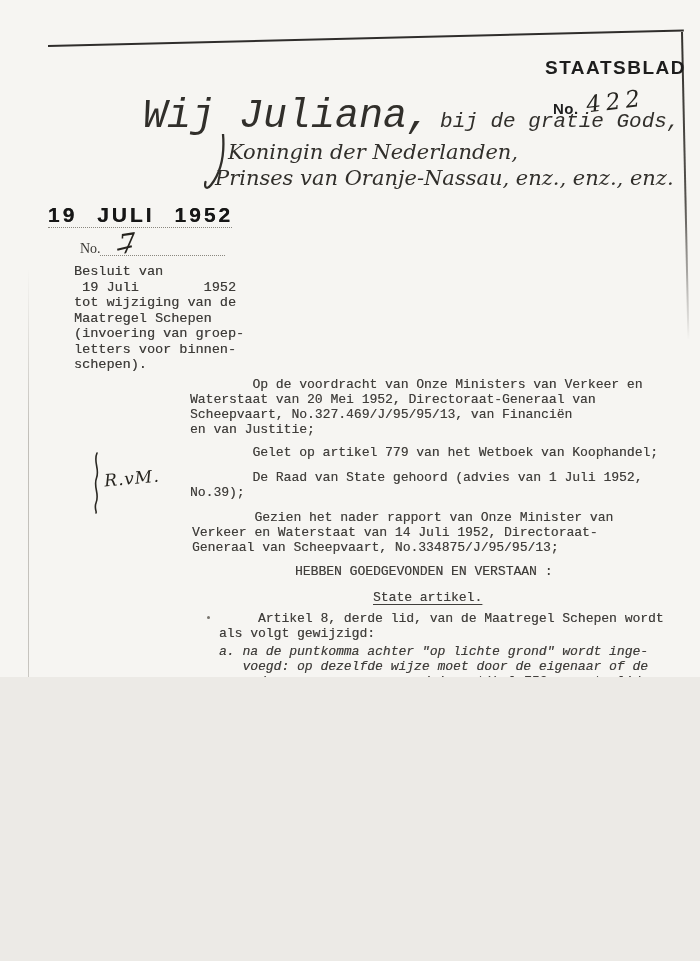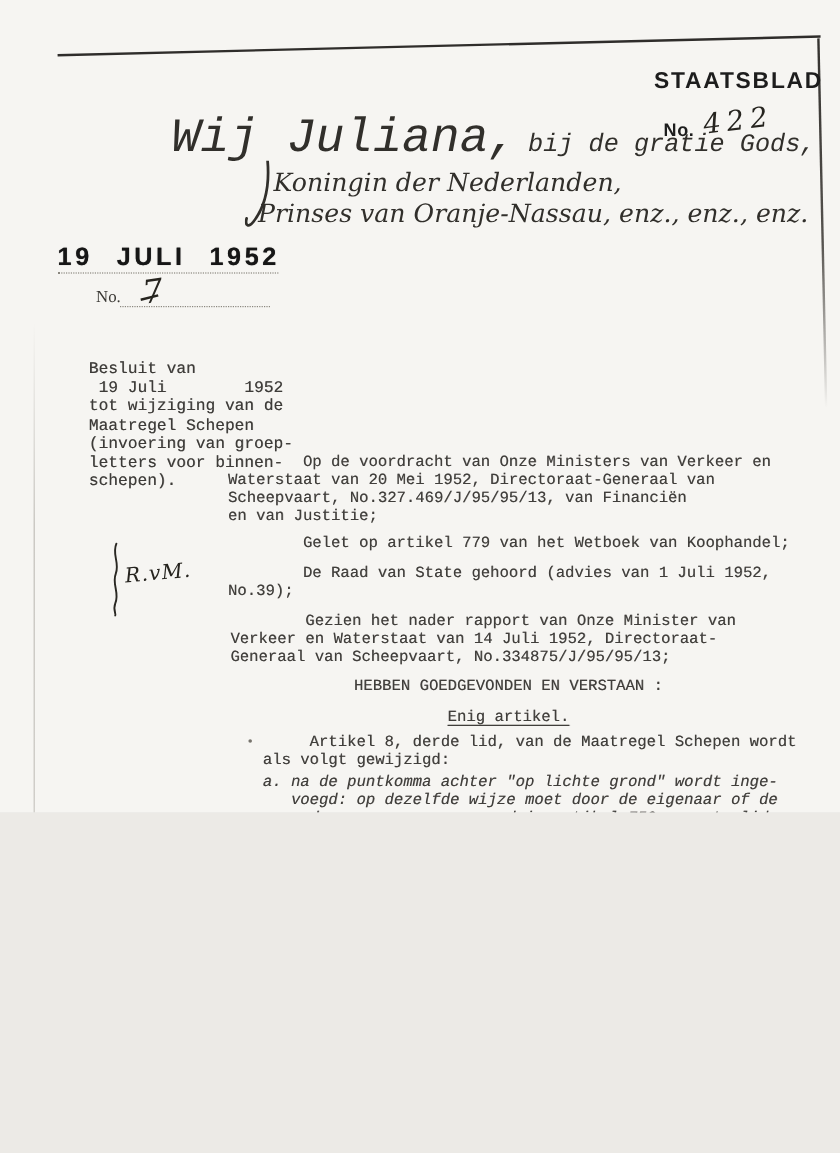--- a/index.html
+++ b/index.html
@@ -60,21 +60,21 @@
   </svg>
 
   <div class="abs stamp datestamp" style="left:48px;top:203px;">19 JULI 1952</div>
   <div class="abs dotline" style="left:48px;top:227px;width:184px;"></div>
 
   <div class="abs" style="left:80px;top:241px;font-size:14px;font-family:'Liberation Serif','DejaVu Serif',serif;color:#3a3834;">No.</div>
   <div class="abs dotline" style="left:100px;top:255px;width:125px;"></div>
   <div class="abs hand" style="left:119px;top:228px;font-size:27px;transform:rotate(-8deg);">7</div>
   <div class="abs crossbar" style="left:117px;top:247px;"></div>
 
-  <div class="abs tw-sm" style="left:74px;top:264px;margin-top:37px;">Besluit van
+  <div class="abs tw-sm" style="left:74px;top:264px;">Besluit van
  19 Juli        1952
 tot wijziging van de
 Maatregel Schepen
 (invoering van groep-
 letters voor binnen-
 schepen).</div>
 
   <svg class="abs" style="left:88px;top:452px;" width="16" height="62" viewBox="0 0 16 62">
     <path d="M9,1 C5,10 12,17 8.5,26 C5,35 12,42 8,51 C6,56 9,60 8,61" fill="none" stroke="#2a2823" stroke-width="1.6" stroke-linecap="round"></path>
   </svg>
@@ -84,21 +84,21 @@
 Waterstaat van 20 Mei 1952, Directoraat-Generaal van
 Scheepvaart, No.327.469/J/95/95/13, van Financiën
 en van Justitie;</div>
   <div class="abs tw" style="left:190px;top:445px;">        Gelet op artikel 779 van het Wetboek van Koophandel;</div>
   <div class="abs tw" style="left:190px;top:470px;">        De Raad van State gehoord (advies van 1 Juli 1952,
 No.39);</div>
   <div class="abs tw" style="left:192px;top:510px;">        Gezien het nader rapport van Onze Minister van
 Verkeer en Waterstaat van 14 Juli 1952, Directoraat-
 Generaal van Scheepvaart, No.334875/J/95/95/13;</div>
   <div class="abs tw" style="left:295px;top:564px;">HEBBEN GOEDGEVONDEN EN VERSTAAN :</div>
-  <div class="abs tw ul" style="left:373px;top:590px;">Enig artikel.</div>
+  <div class="abs tw ul" style="left:373px;top:590px;">State artikel.</div>
   <div class="abs speck" style="left:207px;top:616px;"></div>
   <div class="abs tw" style="left:219px;top:611px;">     Artikel 8, derde lid, van de Maatregel Schepen wordt
 als volgt gewijzigd:</div>
   <div class="abs tw" style="left:219px;top:644px;font-style:italic;">a. na de puntkomma achter "op lichte grond" wordt inge-
    voegd: op dezelfde wijze moet door de eigenaar of de
    andere personen, genoemd in artikel 750, eerste lid,
    van het Wetboek van Koophandel, op zodanig schip onmid-
    dellijk voor de benaming van het schip een cirkel met
    daarin de hoofdletter, welke hiertoe door of vanwege
    Onze Minister van Verkeer en Waterstaat schriftelijk

